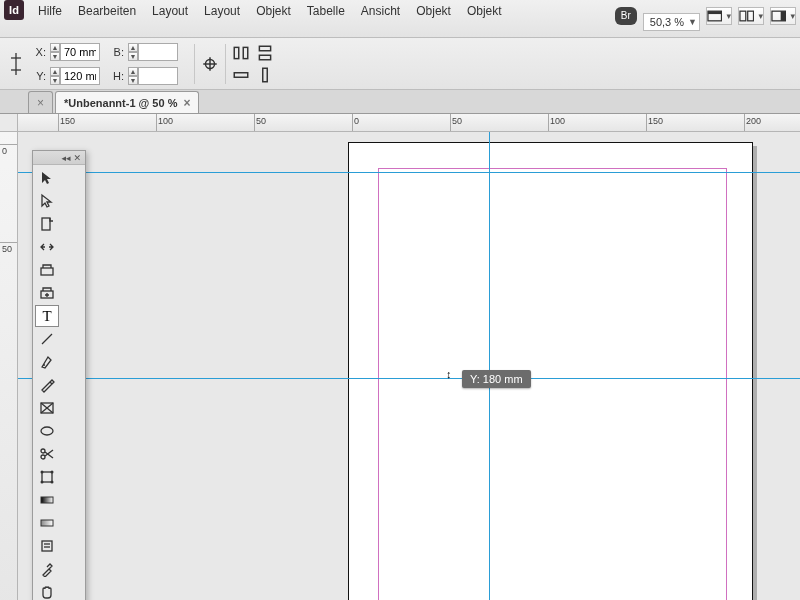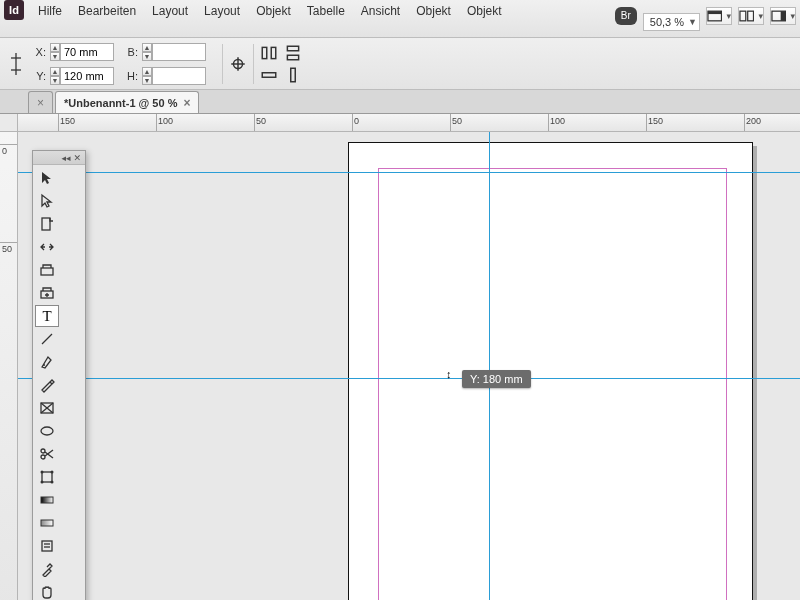--- a/index.html
+++ b/index.html
@@ -17,21 +17,21 @@
   .ctrl-icon svg { width:16px; height:12px; }
 
   
   .controlbar { height: 52px; background: linear-gradient(#efefef,#e4e4e4); border-bottom: 1px solid #bdbdbd; display: flex; align-items: center; padding: 0 8px; font-size: 11px; color:#333; }
   .ref-icon { width:16px; height:26px; display:flex; align-items:center; justify-content:center; margin-right:8px; }
   .ref-icon svg { width:10px; height:22px;}
   .coord-col { display:flex; flex-direction:column; gap:4px; margin-right:10px; }
   .coord-row { display:flex; align-items:center; gap:4px; height:20px; }
   .coord-row label { width:14px; text-align:right; }
   .spin { display:flex; align-items:center; }
-  .spin input { width:54px; height:18px; font-size:11px; padding:0 3px; border:1px solid #aaa; background:#fff; }
+  .spin input { width:40px; height:18px; font-size:11px; padding:0 3px; border:1px solid #aaa; background:#fff; }
   .spinbtns { display:flex; flex-direction:column; }
   .spinbtns span { width:10px; height:9px; border:1px solid #aaa; background:linear-gradient(#fff,#e5e5e5); font-size:7px; line-height:7px; text-align:center; color:#555;}
   .divider-v { width:1px; height:40px; background:#c7c7c7; margin:0 6px; }
   .small-icons { display:flex; gap:6px; }
   .small-icons .ic { width:18px; height:18px; display:flex; align-items:center; justify-content:center; color:#666; }
 
   
   .tabbar { height:24px; background:#d8d8d8; display:flex; align-items:flex-end; padding-left:28px; border-bottom:1px solid #9a9a9a; font-size:11px;}
   .doc-tab { height:22px; padding:0 8px; display:flex; align-items:center; gap:6px; border:1px solid #9a9a9a; border-bottom:none; background:#d4d4d4; color:#333; margin-right:2px; border-radius:3px 3px 0 0; }
   .doc-tab.active { background:#f6f6f6; font-weight:bold; }

